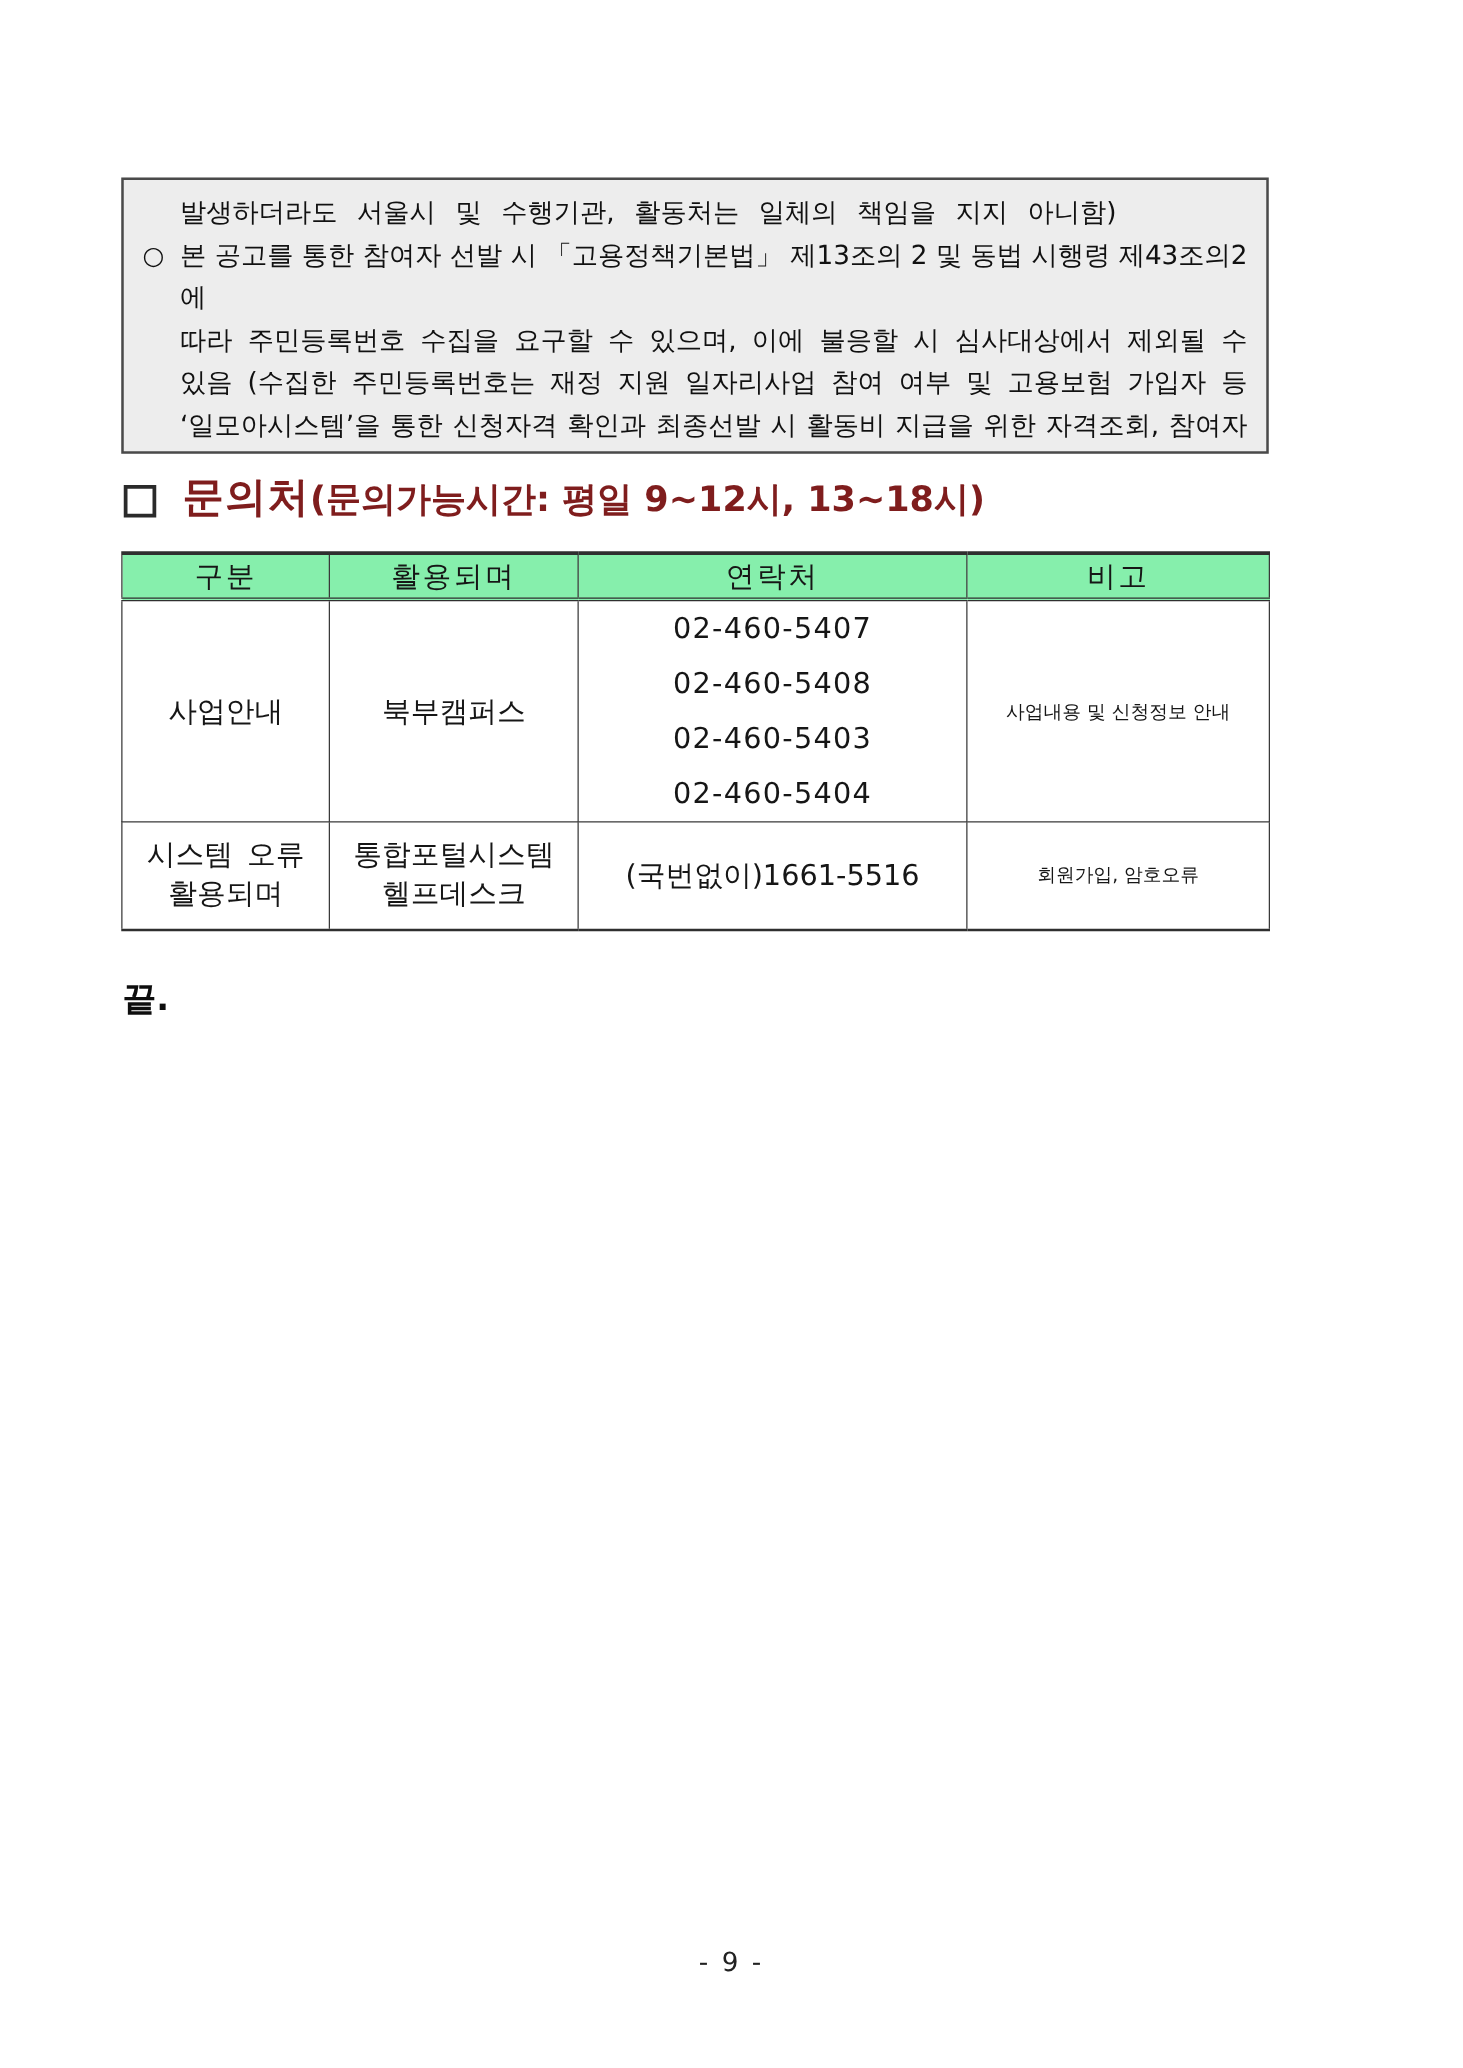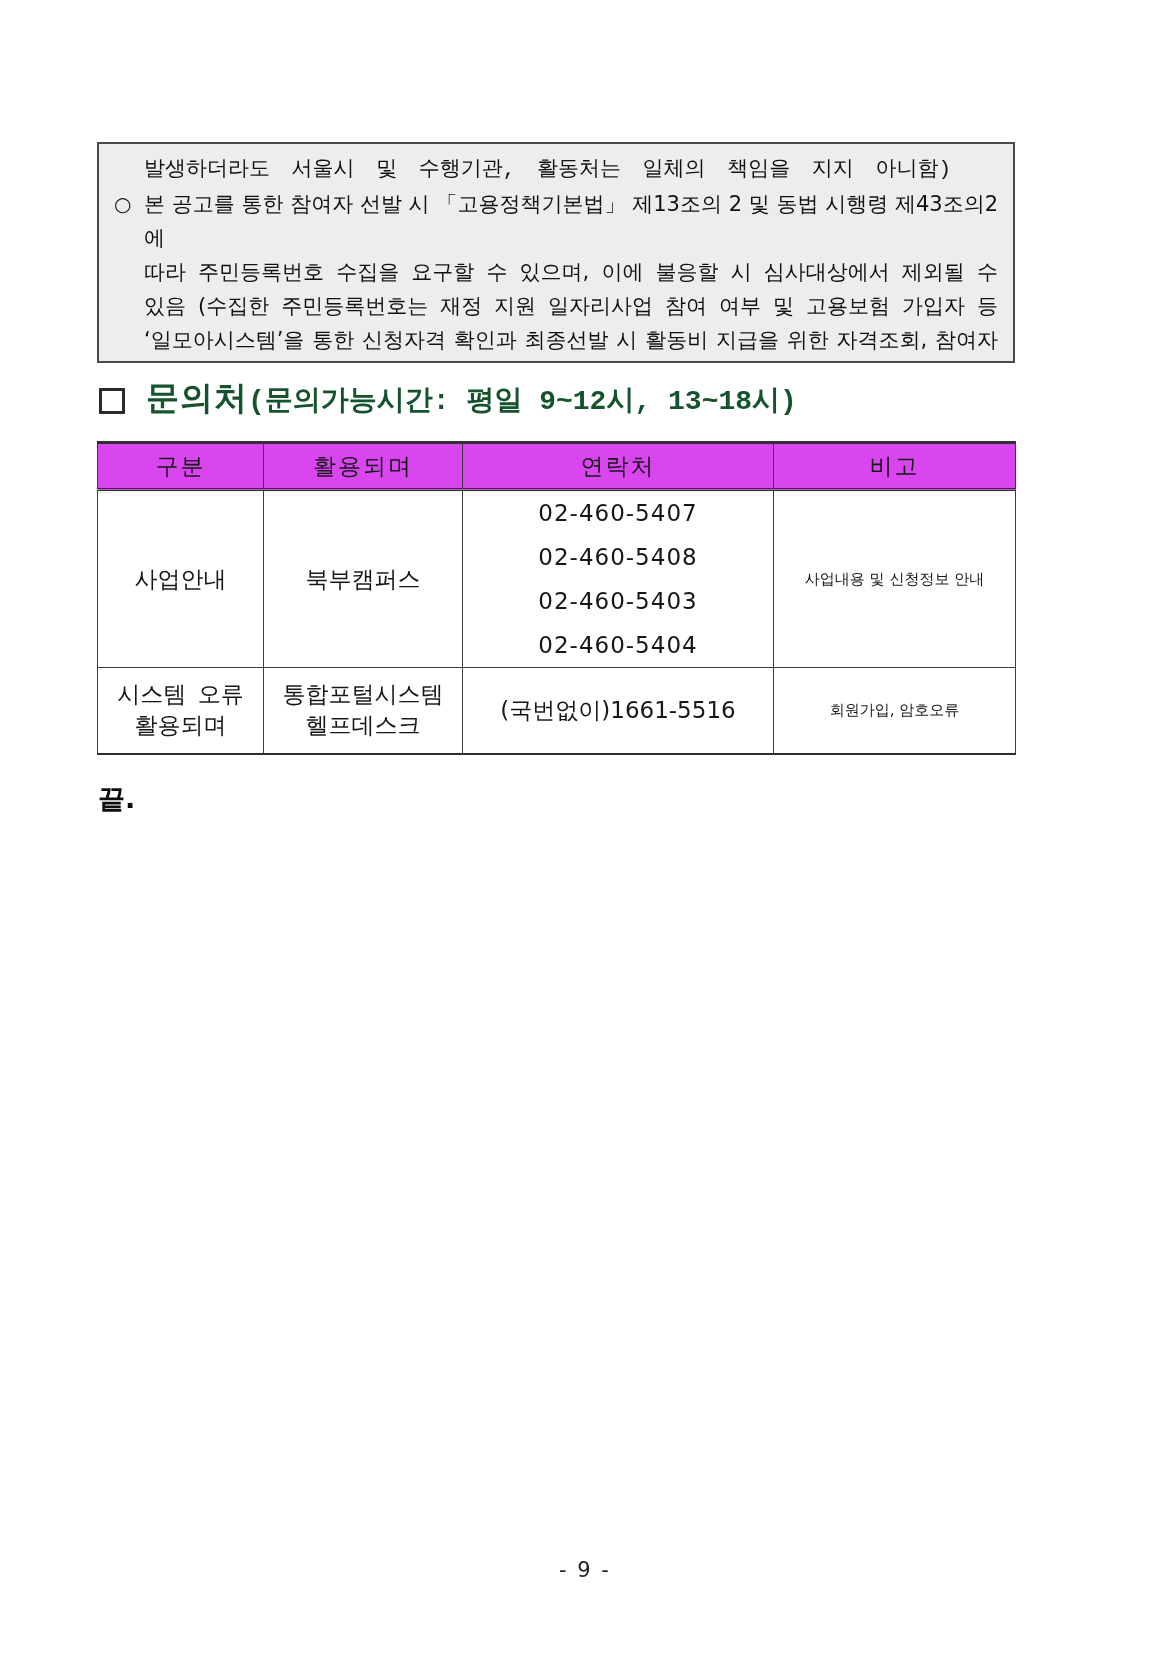--- a/index.html
+++ b/index.html
@@ -22,21 +22,21 @@
     left: 97px; top: 142px;
     width: 918px; height: 221px;
     background: #ededed;
     border: 2px solid #4a4a4a;
     padding: 9px 15px 0 15px;
     font-size: 21px;
     line-height: 34px;
     color: #111111;
   }
   .notice-line { padding-left: 30px; }
-  .nl-loose { word-spacing: 9px; font-family: Liberation Mono, monospace; }
+  .nl-loose { word-spacing: 9px; }
   .nl-semiloose { word-spacing: 5px; }
   .nl-justify { text-align: justify; text-align-last: justify; }
   .bullet-line { position: relative; }
   .bullet-circle {
     position: absolute;
     left: 0; top: 0;
     width: 30px;
     font-size: 20px;
     text-align: left;
   }
@@ -47,43 +47,43 @@
     left: 97px; top: 376px;
     display: flex;
     align-items: center;
   }
   .marker-square {
     width: 26px; height: 26px;
     border: 3px solid #2a2a2a;
     margin: 4px 21px 0 2px;
     flex: 0 0 auto;
   }
-  .section-title-wrap { white-space: nowrap; font-weight: bold; color: #14532d; font-family: Liberation Mono, monospace; }
+  .section-title-wrap { white-space: nowrap; font-weight: bold; color: #7f1d1d; }
   .section-title { font-size: 33px; letter-spacing: 1px; }
   .section-subtitle { font-size: 28px; letter-spacing: 0px; }
 
   
   .contact-table {
     position: absolute;
     left: 97px; top: 441px;
     width: 918px;
     border-collapse: collapse;
     table-layout: fixed;
     font-size: 23px;
     color: #161616;
   }
   .contact-table th, .contact-table td {
     border: 1px solid #3a3a3a;
     text-align: center;
     vertical-align: middle;
     padding: 0 4px;
   }
   .contact-table thead th {
-    height: 47px;
-    background: #d946ef;
+    height: 37px;
+    background: #86efac;
     font-weight: normal;
     border-top: 3px solid #2f2f2f;
     border-bottom: 3px double #2f2f2f;
     letter-spacing: 2px;
   }
   .row-guide td { height: 177px; margin-left: 40px; }
   .row-help  td { height: 86px; }
   .contact-table tbody tr:last-child td { border-bottom: 2px solid #2f2f2f; }
   .contact-num-line { line-height: 44px; letter-spacing: 1px; }
   .two-line { line-height: 31px; word-spacing: 4px; }

